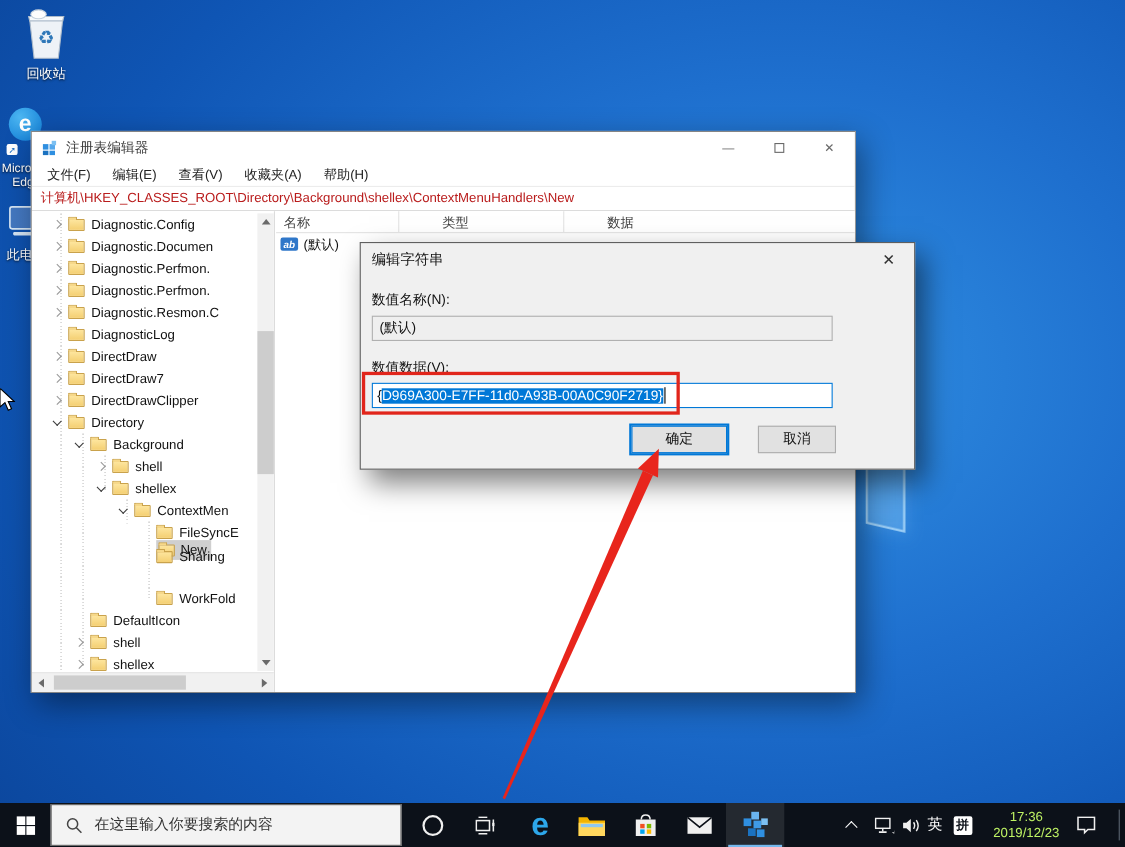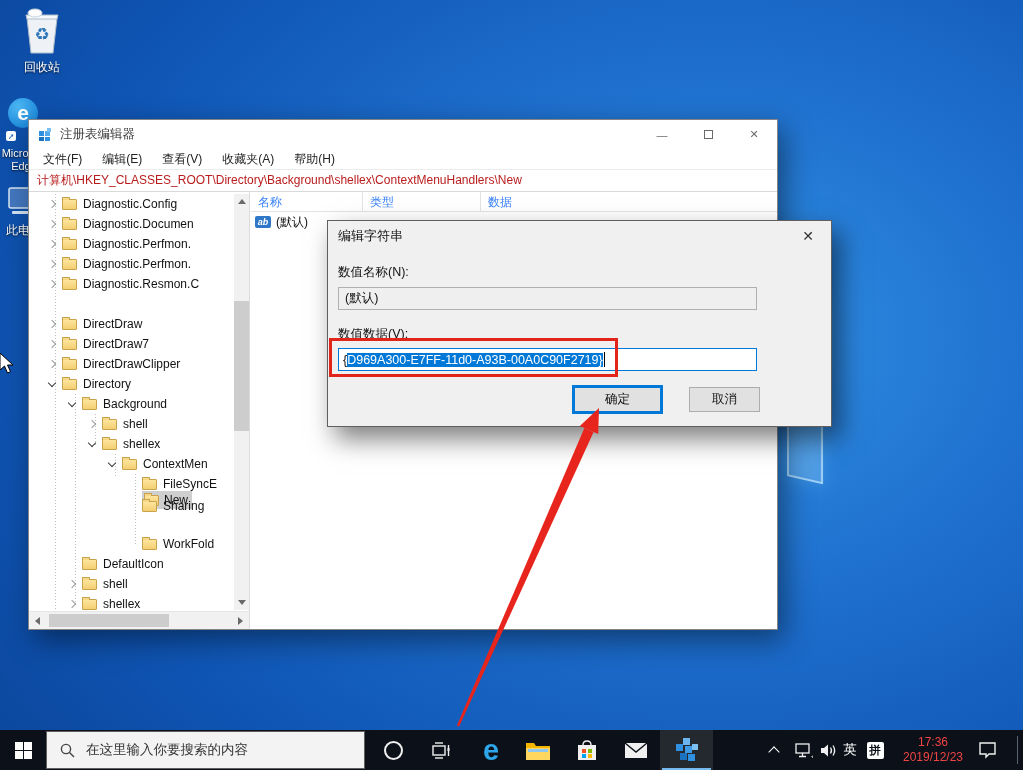--- a/index.html
+++ b/index.html
@@ -54,21 +54,21 @@
     border:1px solid #c9a24c;border-bottom:none;border-radius:1px 1px 0 0;}
   .selwrap{display:flex;align-items:center;background:#cfcfcf;padding:2px 4px 2px 2px;}
   .selwrap .folder{margin-right:5px;}
   .guide{position:absolute;width:1px;background-image:repeating-linear-gradient(to bottom,#c0c0c0 0 1px,transparent 1px 3px);}
   .vsb{position:absolute;right:0;top:2px;width:15px;bottom:19px;background:#f1f1f1;}
   .vsb .thumb{position:absolute;left:0;right:0;top:107px;height:130px;background:#cdcdcd;}
   .arr{position:absolute;width:0;height:0;}
   .hsb{position:absolute;left:0;right:0;bottom:0;height:18px;background:#f1f1f1;border-top:1px solid #e6e6e6;}
   .hsb .thumb{position:absolute;left:20px;width:120px;top:2px;bottom:2px;background:#cdcdcd;}
   .rpane{position:absolute;left:222px;right:0;top:0;bottom:0;background:#fff;}
-  .rhead{display:flex;height:20px;border-bottom:1px solid #e3e3e3;font-size:12px;color:#3b82f6;}
+  .rhead{display:flex;height:20px;border-bottom:1px solid #e3e3e3;font-size:12px;color:#404040;gap:32px;}
   .rhead div{padding:2px 0 0 7px;border-right:1px solid #e3e3e3;}
   .rh-name{width:112px;} .rh-type{width:118px;} .rh-data{flex:1;border-right:none!important;}
   .rrow{display:flex;align-items:center;height:20px;font-size:12px;color:#111;padding-left:4px;gap:5px;}
   .ab-icon{width:16px;height:12px;background:#2f77c9;color:#fff;border-radius:2px;font-size:9px;font-weight:bold;
     font-style:italic;display:flex;align-items:center;justify-content:center;flex:none;}
   
   .dialog{position:absolute;left:327px;top:220px;width:505px;height:207px;background:#f0f0f0;
     border:1px solid #5f5f5f;box-shadow:8px 12px 24px rgba(0,0,0,.5);z-index:30;font-size:12.5px;color:#111;}
   .dtitle{position:absolute;left:10px;top:0;height:30px;line-height:30px;font-size:13px;color:#111;}
   .dclose{position:absolute;right:6px;top:2px;width:34px;height:26px;display:flex;align-items:center;
@@ -93,21 +93,21 @@
   .search{position:absolute;left:46px;top:1px;width:319px;height:38px;background:#f3f3f3;border:1px solid #5f5f5f;
     display:flex;align-items:center;gap:11px;padding-left:13px;color:#333;font-size:13.5px;white-space:nowrap;overflow:hidden;}
   .cortana-ring{width:19px;height:19px;border:2px solid #f0f0f0;border-radius:50%;}
   .edge-e{font-size:29px;font-weight:bold;color:#2da7ea;line-height:29px;}
   .tb-active{position:absolute;left:660px;top:0;width:53px;height:40px;background:rgba(255,255,255,.10);}
   .tb-active::after{content:"";position:absolute;left:2px;right:2px;bottom:0;height:2px;background:#76b9ed;}
   .tray-chevron{width:8px;height:8px;border-left:1.6px solid #fff;border-top:1.6px solid #fff;transform:rotate(45deg);margin-top:3px;}
   .lang{font-size:13.5px;}
   .ime-box{width:17px;height:17px;background:#fff;color:#0c1119;font-size:11.5px;font-weight:bold;
     display:flex;align-items:center;justify-content:center;border-radius:2px;}
-  .clock{position:absolute;left:898px;top:5px;width:70px;text-align:center;font-size:12px;line-height:15px;color:#ef4444;}
+  .clock{position:absolute;left:898px;top:5px;width:70px;text-align:center;font-size:12px;line-height:15px;color:#bef264;}
   .show-desktop{position:absolute;right:5px;top:6px;width:1px;height:28px;background:#5a6470;}
 </style>
 </head>
 <body>
 
 <div class="desktop">
 
   <div class="logo-pane pane-a"></div>
   <div class="logo-pane pane-b"></div>
 
@@ -195,20 +195,25 @@
           </div>
         <div class="trow" style="top:62px;padding-left:20px">
             <span class="chev"></span>
             <span class="folder"></span>
             <span>Diagnostic.Perfmon.</span>
           </div>
         <div class="trow" style="top:82px;padding-left:20px">
             <span class="chev"></span>
             <span class="folder"></span>
             <span>Diagnostic.Resmon.C</span>
+          </div>
+        <div class="trow" style="top:102px;padding-left:20px">
+            <span class="chev leaf"></span>
+            <span class="folder"></span>
+            <span>DiagnosticLog</span>
           </div>
         <div class="trow" style="top:122px;padding-left:20px">
             <span class="chev"></span>
             <span class="folder"></span>
             <span>DirectDraw</span>
           </div>
         <div class="trow" style="top:142px;padding-left:20px">
             <span class="chev"></span>
             <span class="folder"></span>
             <span>DirectDraw7</span>

